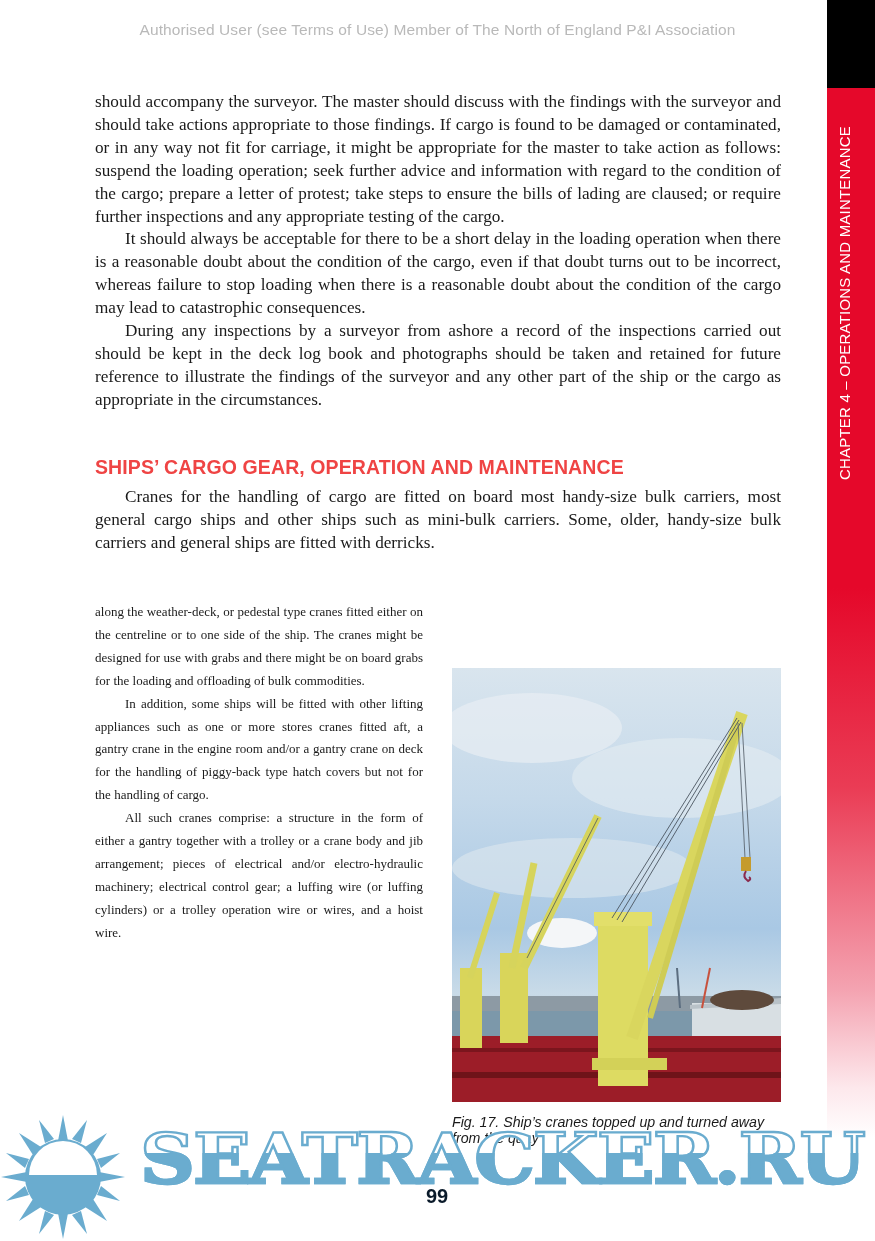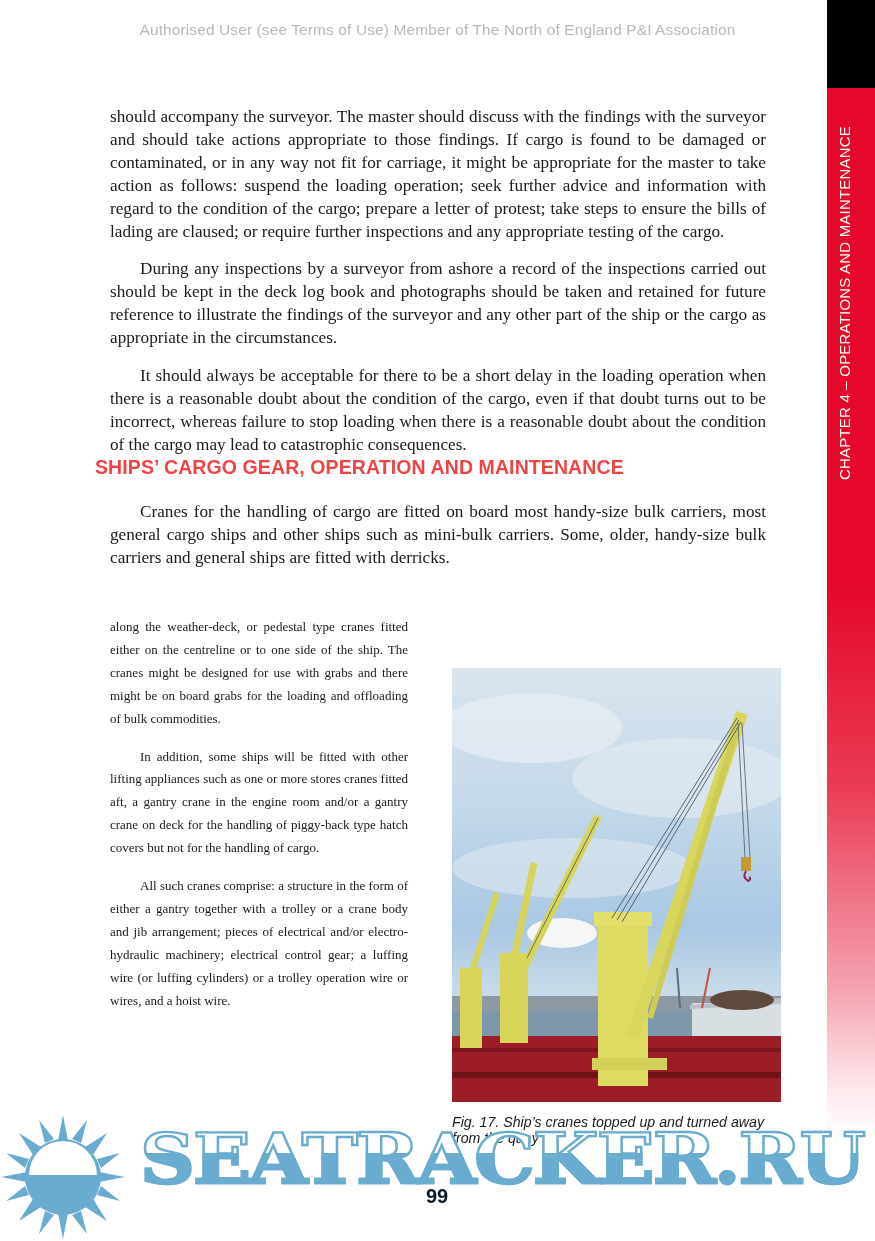--- a/index.html
+++ b/index.html
@@ -27,21 +27,21 @@
     transform-origin: 0 0; transform: rotate(-90deg);
     white-space: nowrap;
     font-family: "Liberation Sans", "DejaVu Sans", sans-serif;
     font-size: 15px; color: #ffffff; letter-spacing: 0.2px;
     width: 370px; text-align: left;
   }
   .body-text {
     position: absolute; left: 95px; width: 686px;
     font-size: 17.2px; line-height: 22.9px; text-align: justify;
   }
-  .p { margin: 15px; }
+  .p { margin: 0; }
   .indent { text-indent: 30px; }
   .heading {
     position: absolute; left: 95px; top: 456px;
     font-family: "Liberation Sans", "DejaVu Sans", sans-serif;
     font-weight: bold; font-size: 19.5px; color: #ef4444; letter-spacing: 0.1px;
   }
   .narrow-text {
     position: absolute; left: 95px; top: 601px; width: 328px;
     font-size: 13px; line-height: 22.9px; text-align: justify;
   }
@@ -79,22 +79,22 @@
 <body>
 
 <div class="header-note">Authorised User (see Terms of Use)  Member of The North of England P&amp;I Association</div>
 
 <div class="side-black"></div>
 <div class="side-red"></div>
 <div class="side-label">CHAPTER 4 – OPERATIONS AND MAINTENANCE</div>
 
 <div class="body-text" style="top: 91px;">
   <p class="p">should accompany the surveyor. The master should discuss with the findings with the surveyor and should take actions appropriate to those findings. If cargo is found to be damaged or contaminated, or in any way not fit for carriage, it might be appropriate for the master to take action as follows: suspend the loading operation; seek further advice and information with regard to the condition of the cargo; prepare a letter of protest; take steps to ensure the bills of lading are claused; or require further inspections and any appropriate testing of the cargo.</p>
+  <p class="p indent">It should always be acceptable for there to be a short delay in the loading operation when there is a reasonable doubt about the condition of the cargo, even if that doubt turns out to be incorrect, whereas failure to stop loading when there is a reasonable doubt about the condition of the cargo may lead to catastrophic consequences.</p>
   <p class="p indent">During any inspections by a surveyor from ashore a record of the inspections carried out should be kept in the deck log book and photographs should be taken and retained for future reference to illustrate the findings of the surveyor and any other part of the ship or the cargo as appropriate in the circumstances.</p>
-  <p class="p indent">It should always be acceptable for there to be a short delay in the loading operation when there is a reasonable doubt about the condition of the cargo, even if that doubt turns out to be incorrect, whereas failure to stop loading when there is a reasonable doubt about the condition of the cargo may lead to catastrophic consequences.</p>
 </div>
 
 <div class="heading">SHIPS’ CARGO GEAR, OPERATION AND MAINTENANCE</div>
 
 <div class="body-text" style="top: 486px;">
   <p class="p indent">Cranes for the handling of cargo are fitted on board most handy-size bulk carriers, most general cargo ships and other ships such as mini-bulk carriers. Some, older, handy-size bulk carriers and general ships are fitted with derricks.</p>
 </div>
 
 <div class="narrow-text">
   <p class="p">along the weather-deck, or pedestal type cranes fitted either on the centreline or to one side of the ship. The cranes might be designed for use with grabs and there might be on board grabs for the loading and offloading of bulk commodities.</p>

